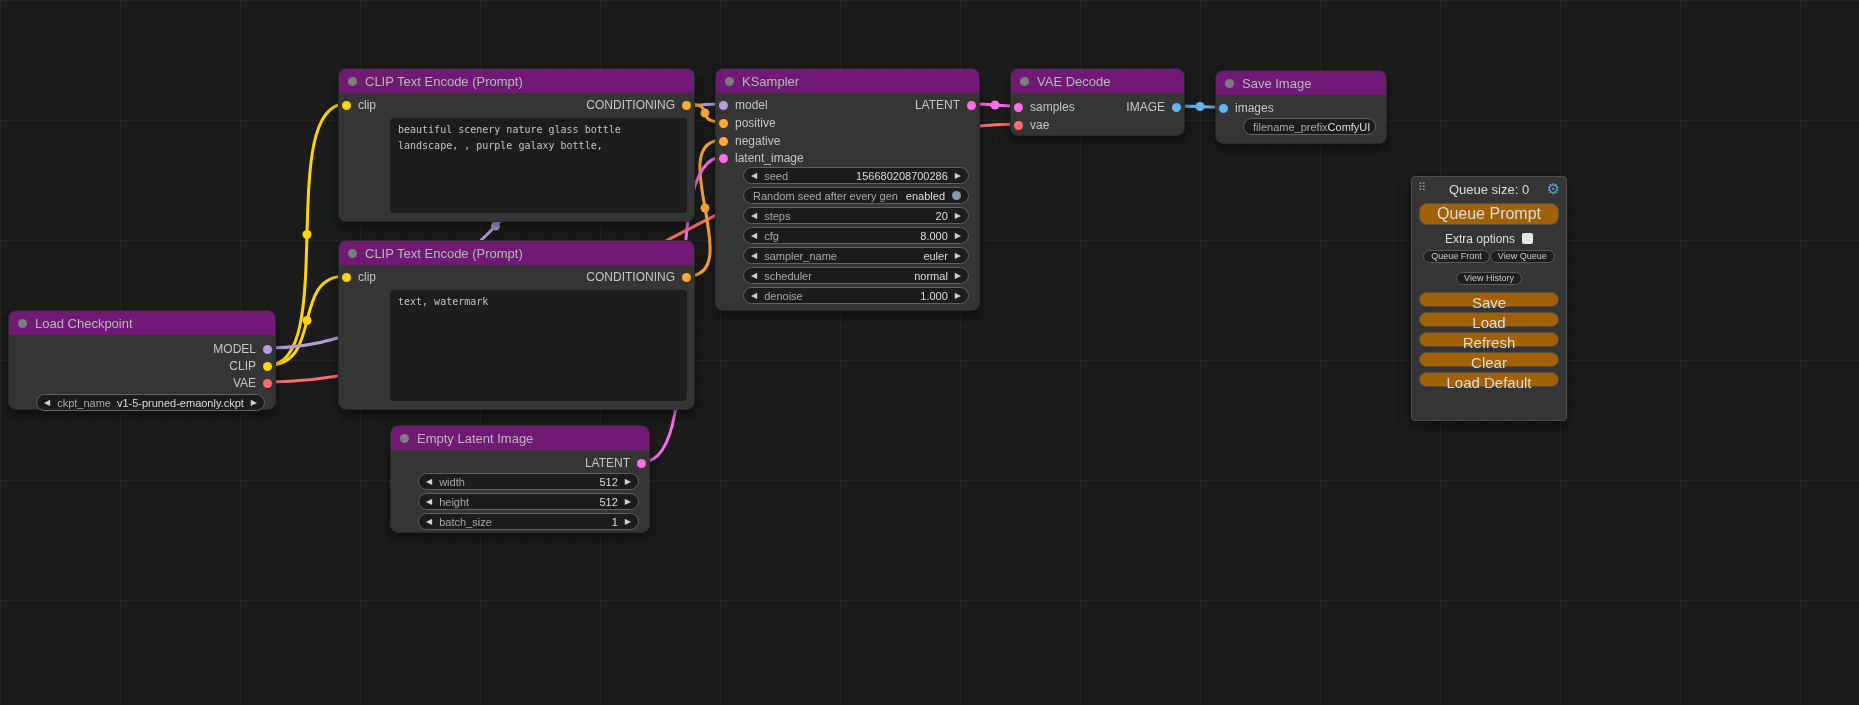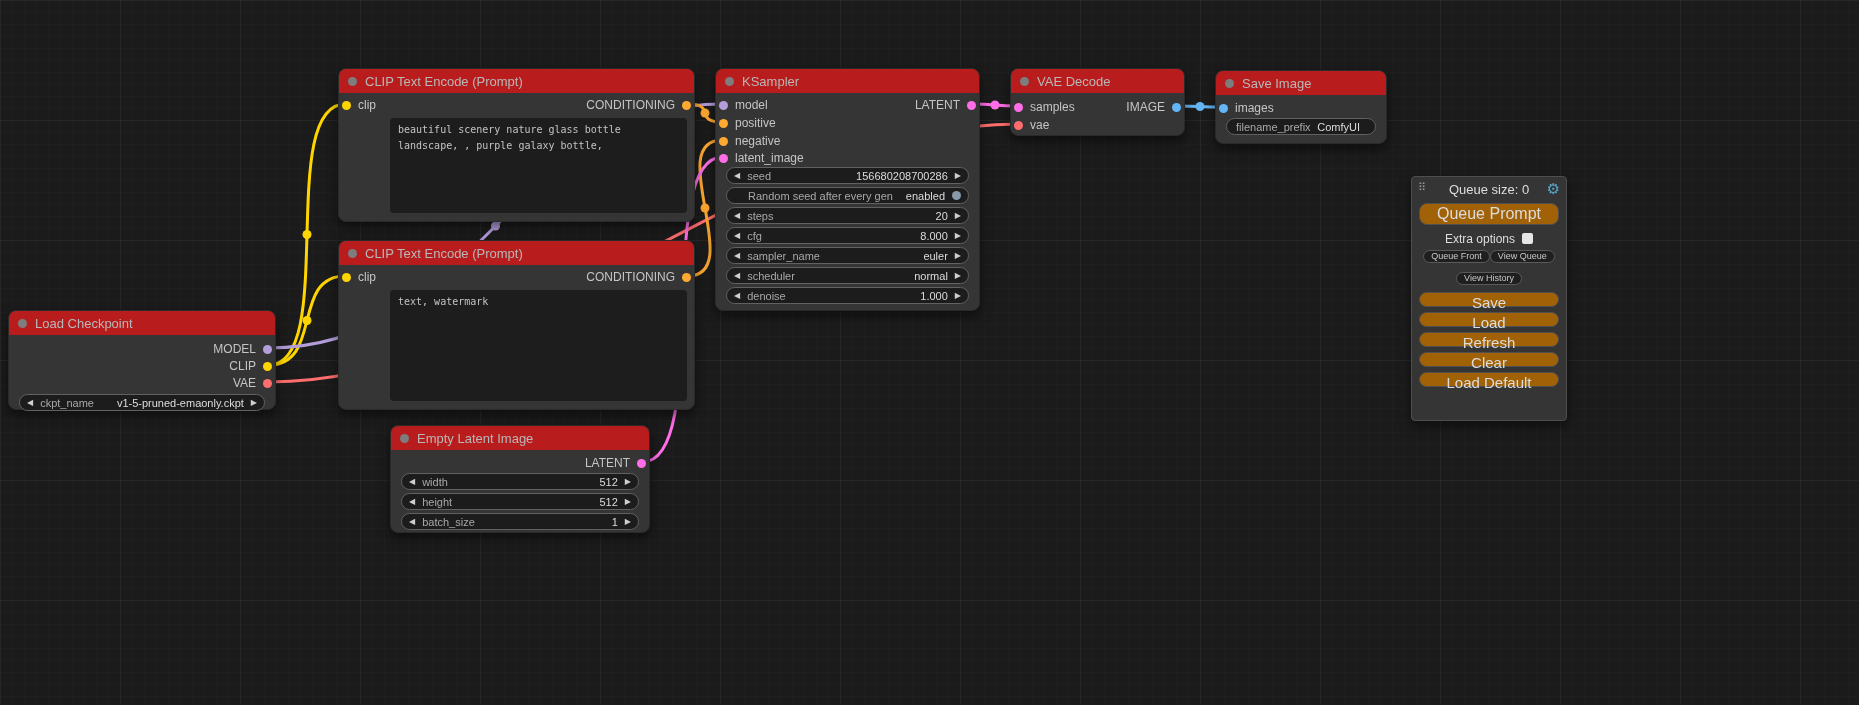--- a/index.html
+++ b/index.html
@@ -23,37 +23,37 @@
 
   .node {
     position:absolute; z-index:1;
     background:#353535;
     border:1px solid #2a2a2a;
     border-radius:8px;
     box-shadow:0 5px 12px rgba(0,0,0,.5);
   }
   .ntitle {
     height:24px; display:flex; align-items:center;
-    padding:0 9px; background:#b91c1c;
+    padding:0 9px; background:#701a75;
     border-radius:7px 7px 0 0;
   }
   .tdot { width:9px; height:9px; border-radius:50%; background:#7d7d7d; margin-right:8px; flex:0 0 auto; }
   .ttext { font-size:13px; color:#b8b8b8; white-space:nowrap; }
 
   .slot { position:absolute; display:flex; align-items:center; height:14px; font-size:12px; color:#c5c5c5; }
   .slot.in  { left:3px; }
   .slot.out { right:3px; flex-direction:row-reverse; }
   .dot { width:9px; height:9px; border-radius:50%; flex:0 0 auto; background:#888; }
   .slabel { margin:0 7px; white-space:nowrap; }
 
   .widget {
     position:absolute; height:17px;
     background:#1c1c1c; border:1px solid #616161; border-radius:9px;
     display:flex; align-items:center; padding:0 7px; font-size:11px;
-    left:10px; right:10px;
+    left:27px; right:10px;
   }
   .warr { font-size:8px; color:#cfcfcf; line-height:1; }
   .wlabel { color:#a8a8a8; margin-left:7px; white-space:nowrap; }
   .wvalue { color:#dcdcdc; margin-left:auto; white-space:nowrap; }
   .warr.r { margin-left:7px; }
   .toggle-dot { width:9px; height:9px; border-radius:50%; margin-left:7px; flex:0 0 auto; }
 
   .prompt {
     position:absolute; left:7px; right:7px;
     background:#1d1d1d; border-radius:4px;
@@ -231,21 +231,21 @@
       <span class="slabel">LATENT</span>
     </div>
 
     <div class="widget" style="top:98px">
       <span class="warr">◀</span>
       <span class="wlabel">seed</span>
       <span class="wvalue">156680208700286</span>
       <span class="warr r">▶</span>
     </div>
     <div class="widget" style="top:118px">
-      <span class="wlabel" style="margin-left:14px">Random seed after every gen</span>
+      <span class="wlabel" style="margin-left:2px">Random seed after every gen</span>
       <span class="wvalue">enabled</span>
       <span class="toggle-dot" style="background-color: rgb(136, 153, 170);"></span>
     </div>
     <div class="widget" style="top:138px">
       <span class="warr">◀</span>
       <span class="wlabel">steps</span>
       <span class="wvalue">20</span>
       <span class="warr r">▶</span>
     </div>
     <div class="widget" style="top:158px">

